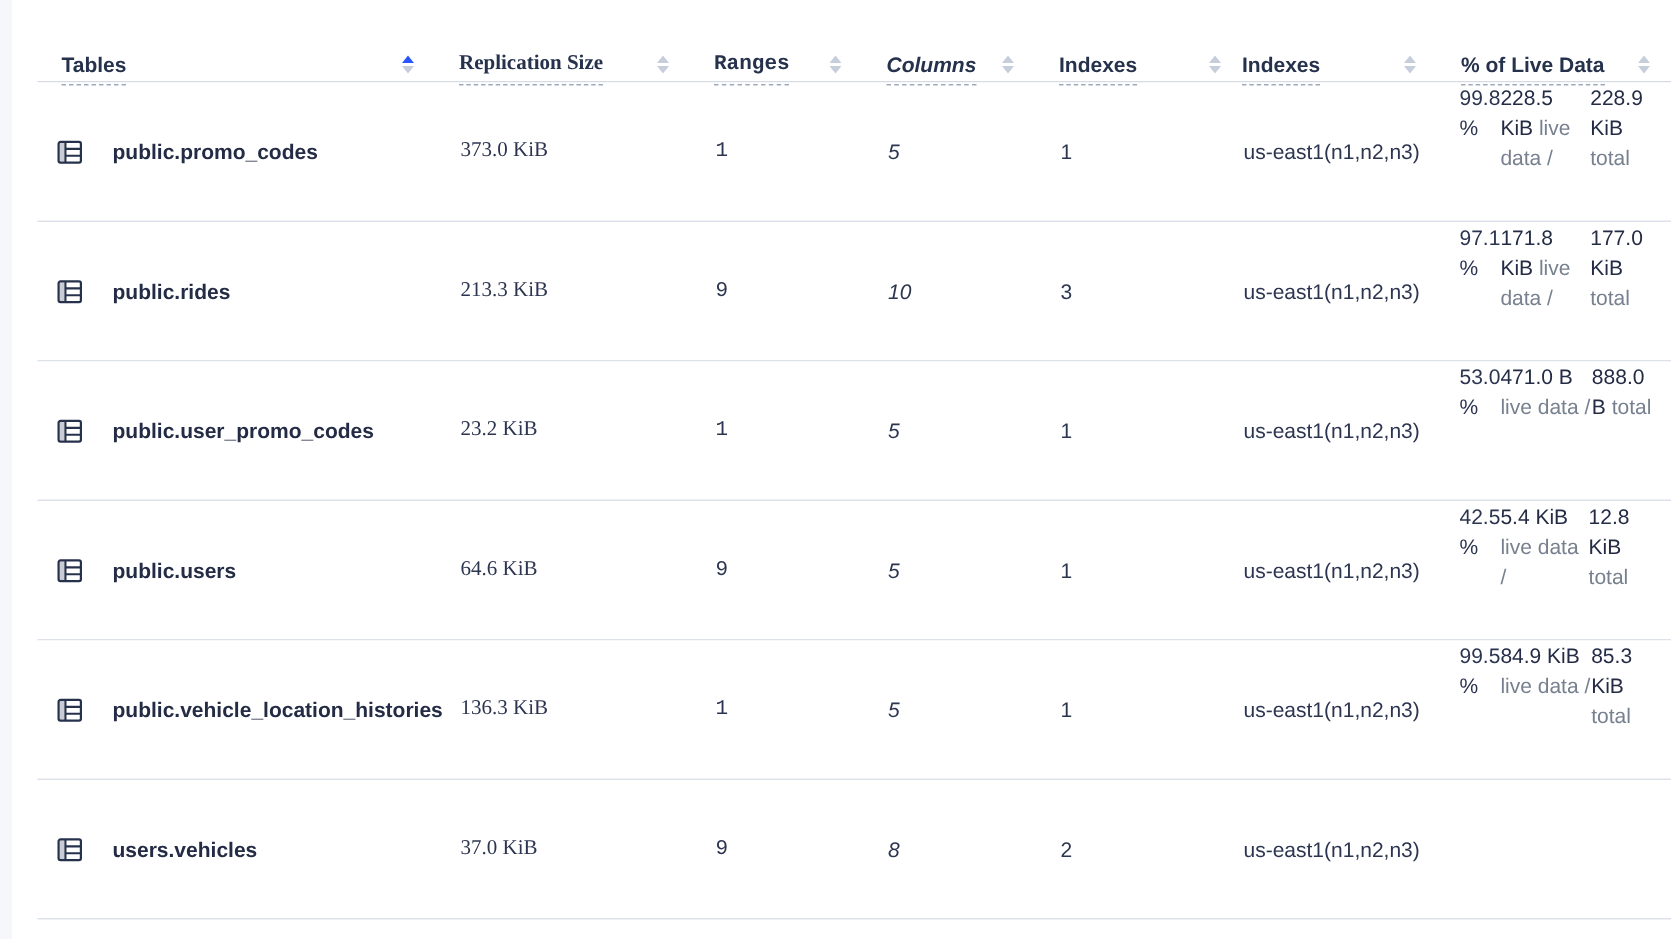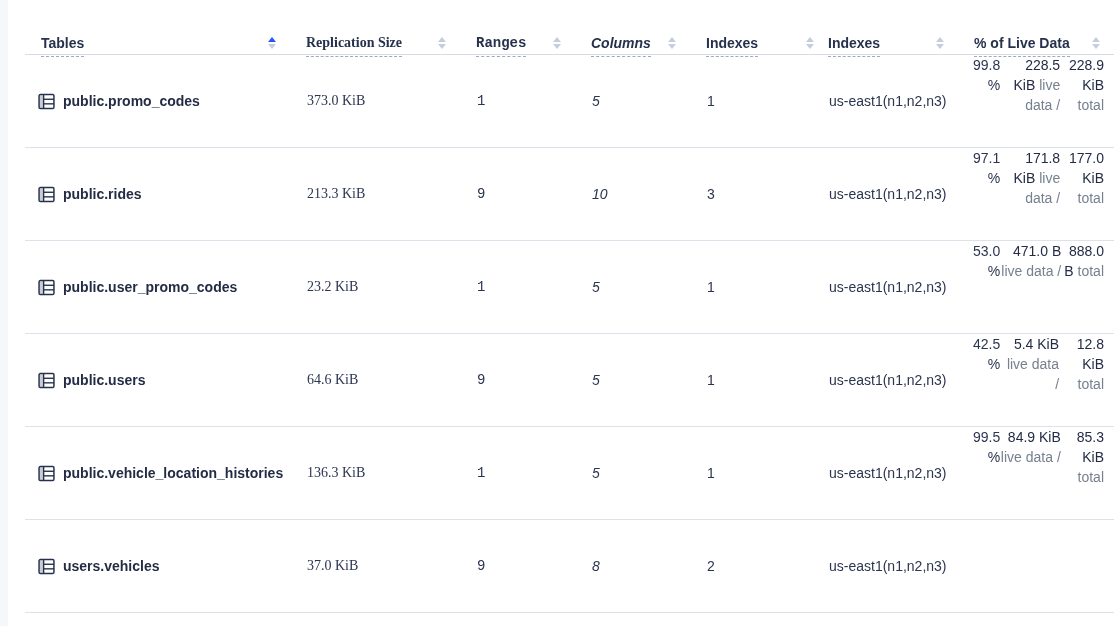--- a/index.html
+++ b/index.html
@@ -68,39 +68,39 @@
     border-top: 5px solid #c6cddb;
   }
   .sort.asc .tri-up { border-bottom-color: #2955ff; }
   
   .c1 { width: 265px; flex: none; }
   .c2 { width: 170px; flex: none; font-family: Liberation Serif, serif; }
   .c3 { width: 115px; flex: none; font-family: Liberation Mono, monospace; }
   .c4 { width: 115px; flex: none; font-style: italic; }
   .c5 { width: 122px; flex: none; gap: 40px; }
   .c6 { width: 146px; flex: none; }
-  .c7 { flex: 1 1 auto; text-align: right; }
+  .c7 { flex: 1 1 auto; }
   
   .tr {
     display: flex;
     height: 93px;
     align-items: center;
     border-bottom: 1px solid #dde1e9;
     background: #ffffff;
   }
   .td {
     padding-left: 17px;
     padding-right: 10px;
     font-size: 14px;
     color: #2c3550;
     display: flex;
     align-items: center;
     height: 100%;
   }
-  .name-cell { gap: 8px; padding-left: 13px; }
+  .name-cell { gap: 20px; padding-left: 13px; }
   .name-cell .tname {
     font-weight: 700;
     color: #242c45;
     cursor: pointer;
     white-space: nowrap;
   }
   .ticon { flex: none; display: inline-flex; }
   .livedata-cell {
     align-items: flex-start;
     justify-content: center;

